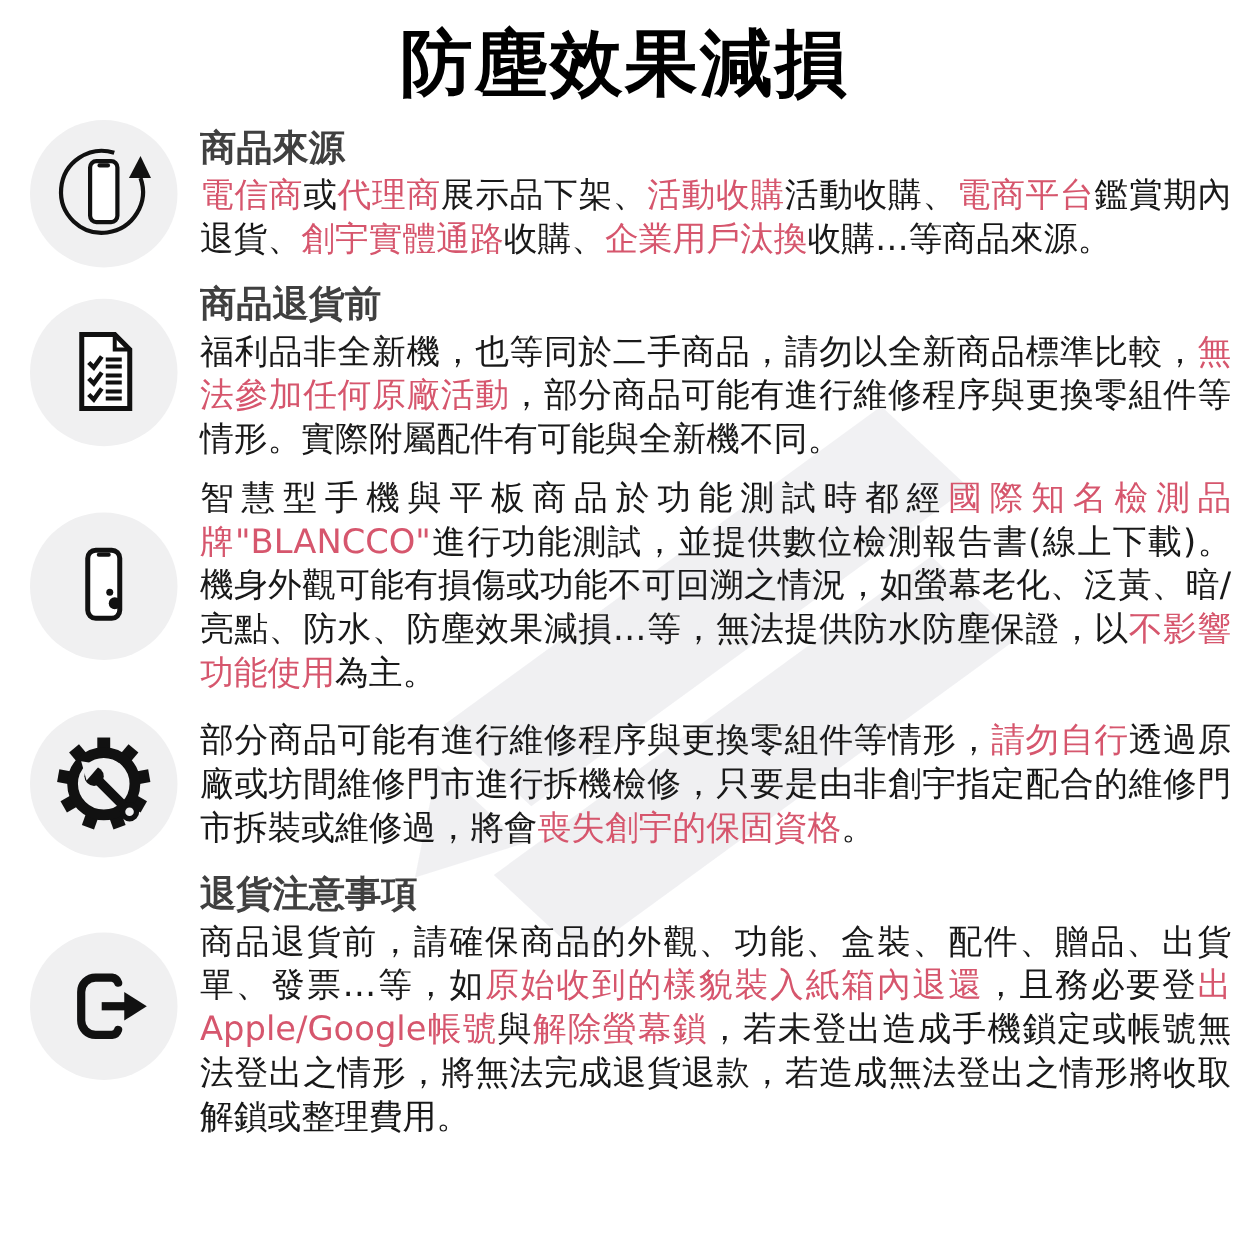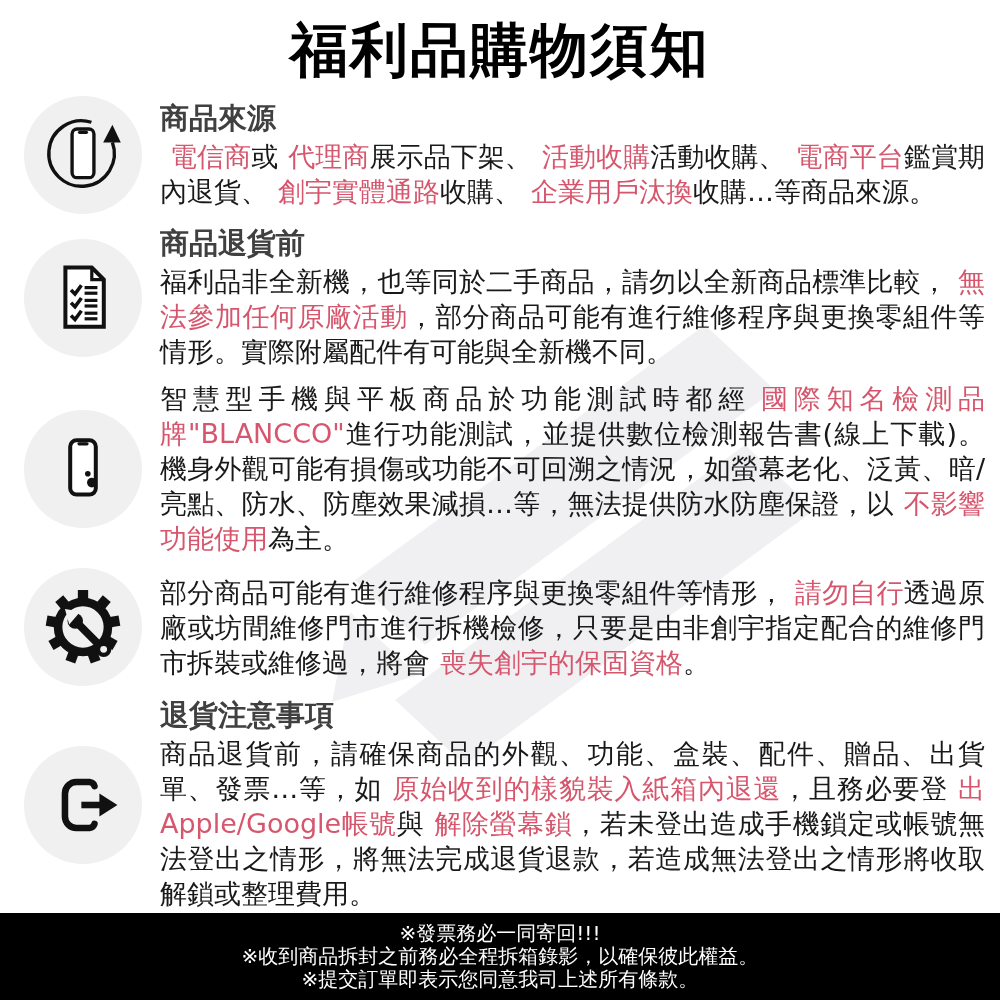--- a/index.html
+++ b/index.html
@@ -22,41 +22,41 @@
   .section { display:flex; align-items:center; padding:0 15px 0 24px; margin-bottom:12px; }
   .icon-wrap { flex:0 0 136px; display:flex; justify-content:flex-start; align-items:center; }
   .icon-circle {
     width:118px; height:118px; border-radius:50%;
     background:var(--icon-bg);
     display:flex; align-items:center; justify-content:center;
   }
   .content { flex:1; min-width:0; }
   .section h2 { margin:0 0 4px; font-size:29px; line-height:34px; font-weight:800; color:#404040; }
   .section p { margin:0; font-size:27px; line-height:35px; text-align:justify; color:#191919; }
-  .red { color:var(--accent);margin-left:10px; }
+  .red { color:var(--accent); }
   .footer {
     position:absolute; left:0; right:0; bottom:0; height:87px; z-index:2;
     background:var(--footer-bg); color:#fff; text-align:center; padding-top:9px;
   }
   .footer .note { font-size:20px; line-height:23px; }
 </style>
 </head>
 <body>
 
 <div class="page">
 
   <svg class="watermark" width="1000" height="1000" viewBox="0 0 1000 1000" aria-hidden="true">
     <g fill="#ededf0" opacity="0.8">
       <polygon points="705,325 775,390 425,645 355,580"></polygon>
       <polygon points="745,445 815,510 465,765 395,700"></polygon>
       <polygon points="350,612 418,675 332,702"></polygon>
     </g>
   </svg>
 
-  <h1 class="title">福利品購物須知</h1>
+  <h1 class="title">防塵效果減損</h1>
 
   <div class="sections" id="sections">
       <div class="section">
         <div class="icon-wrap">
           <div class="icon-circle">
             <svg width="84" height="84" viewBox="0 0 100 100">
               <path d="M60 11 A39 39 0 1 0 85 35" fill="none" stroke="#111" stroke-width="4"></path>
               <polygon points="74,35 95,35 85,14" fill="#111"></polygon>
               <rect x="37" y="19" width="26" height="58" rx="6" fill="#fff" stroke="#111" stroke-width="4"></rect>
               <rect x="44" y="21" width="12" height="4" rx="2" fill="#111"></rect>
@@ -148,19 +148,14 @@
             </svg>
           </div>
         </div>
         <div class="content">
           <h2>退貨注意事項</h2>
           <p><span>商品退貨前，請確保商品的外觀、功能、盒裝、配件、贈品、出貨單、發票…等，如</span><span class="red">原始收到的樣貌裝入紙箱內退還</span><span>，且務必要登</span><span class="red">出Apple/Google帳號</span><span>與</span><span class="red">解除螢幕鎖</span><span>，若未登出造成手機鎖定或帳號無法登出之情形，將無法完成退貨退款，若造成無法登出之情形將收取解鎖或整理費用。</span></p>
         </div>
       </div>
     </div>
 
-  <div class="footer">
-    <div class="note">※發票務必一同寄回!!!</div>
-    <div class="note">※收到商品拆封之前務必全程拆箱錄影，以確保彼此權益。</div>
-    <div class="note">※提交訂單即表示您同意我司上述所有條款。</div>
-  </div>
 
 </div>
 
 </body></html>

